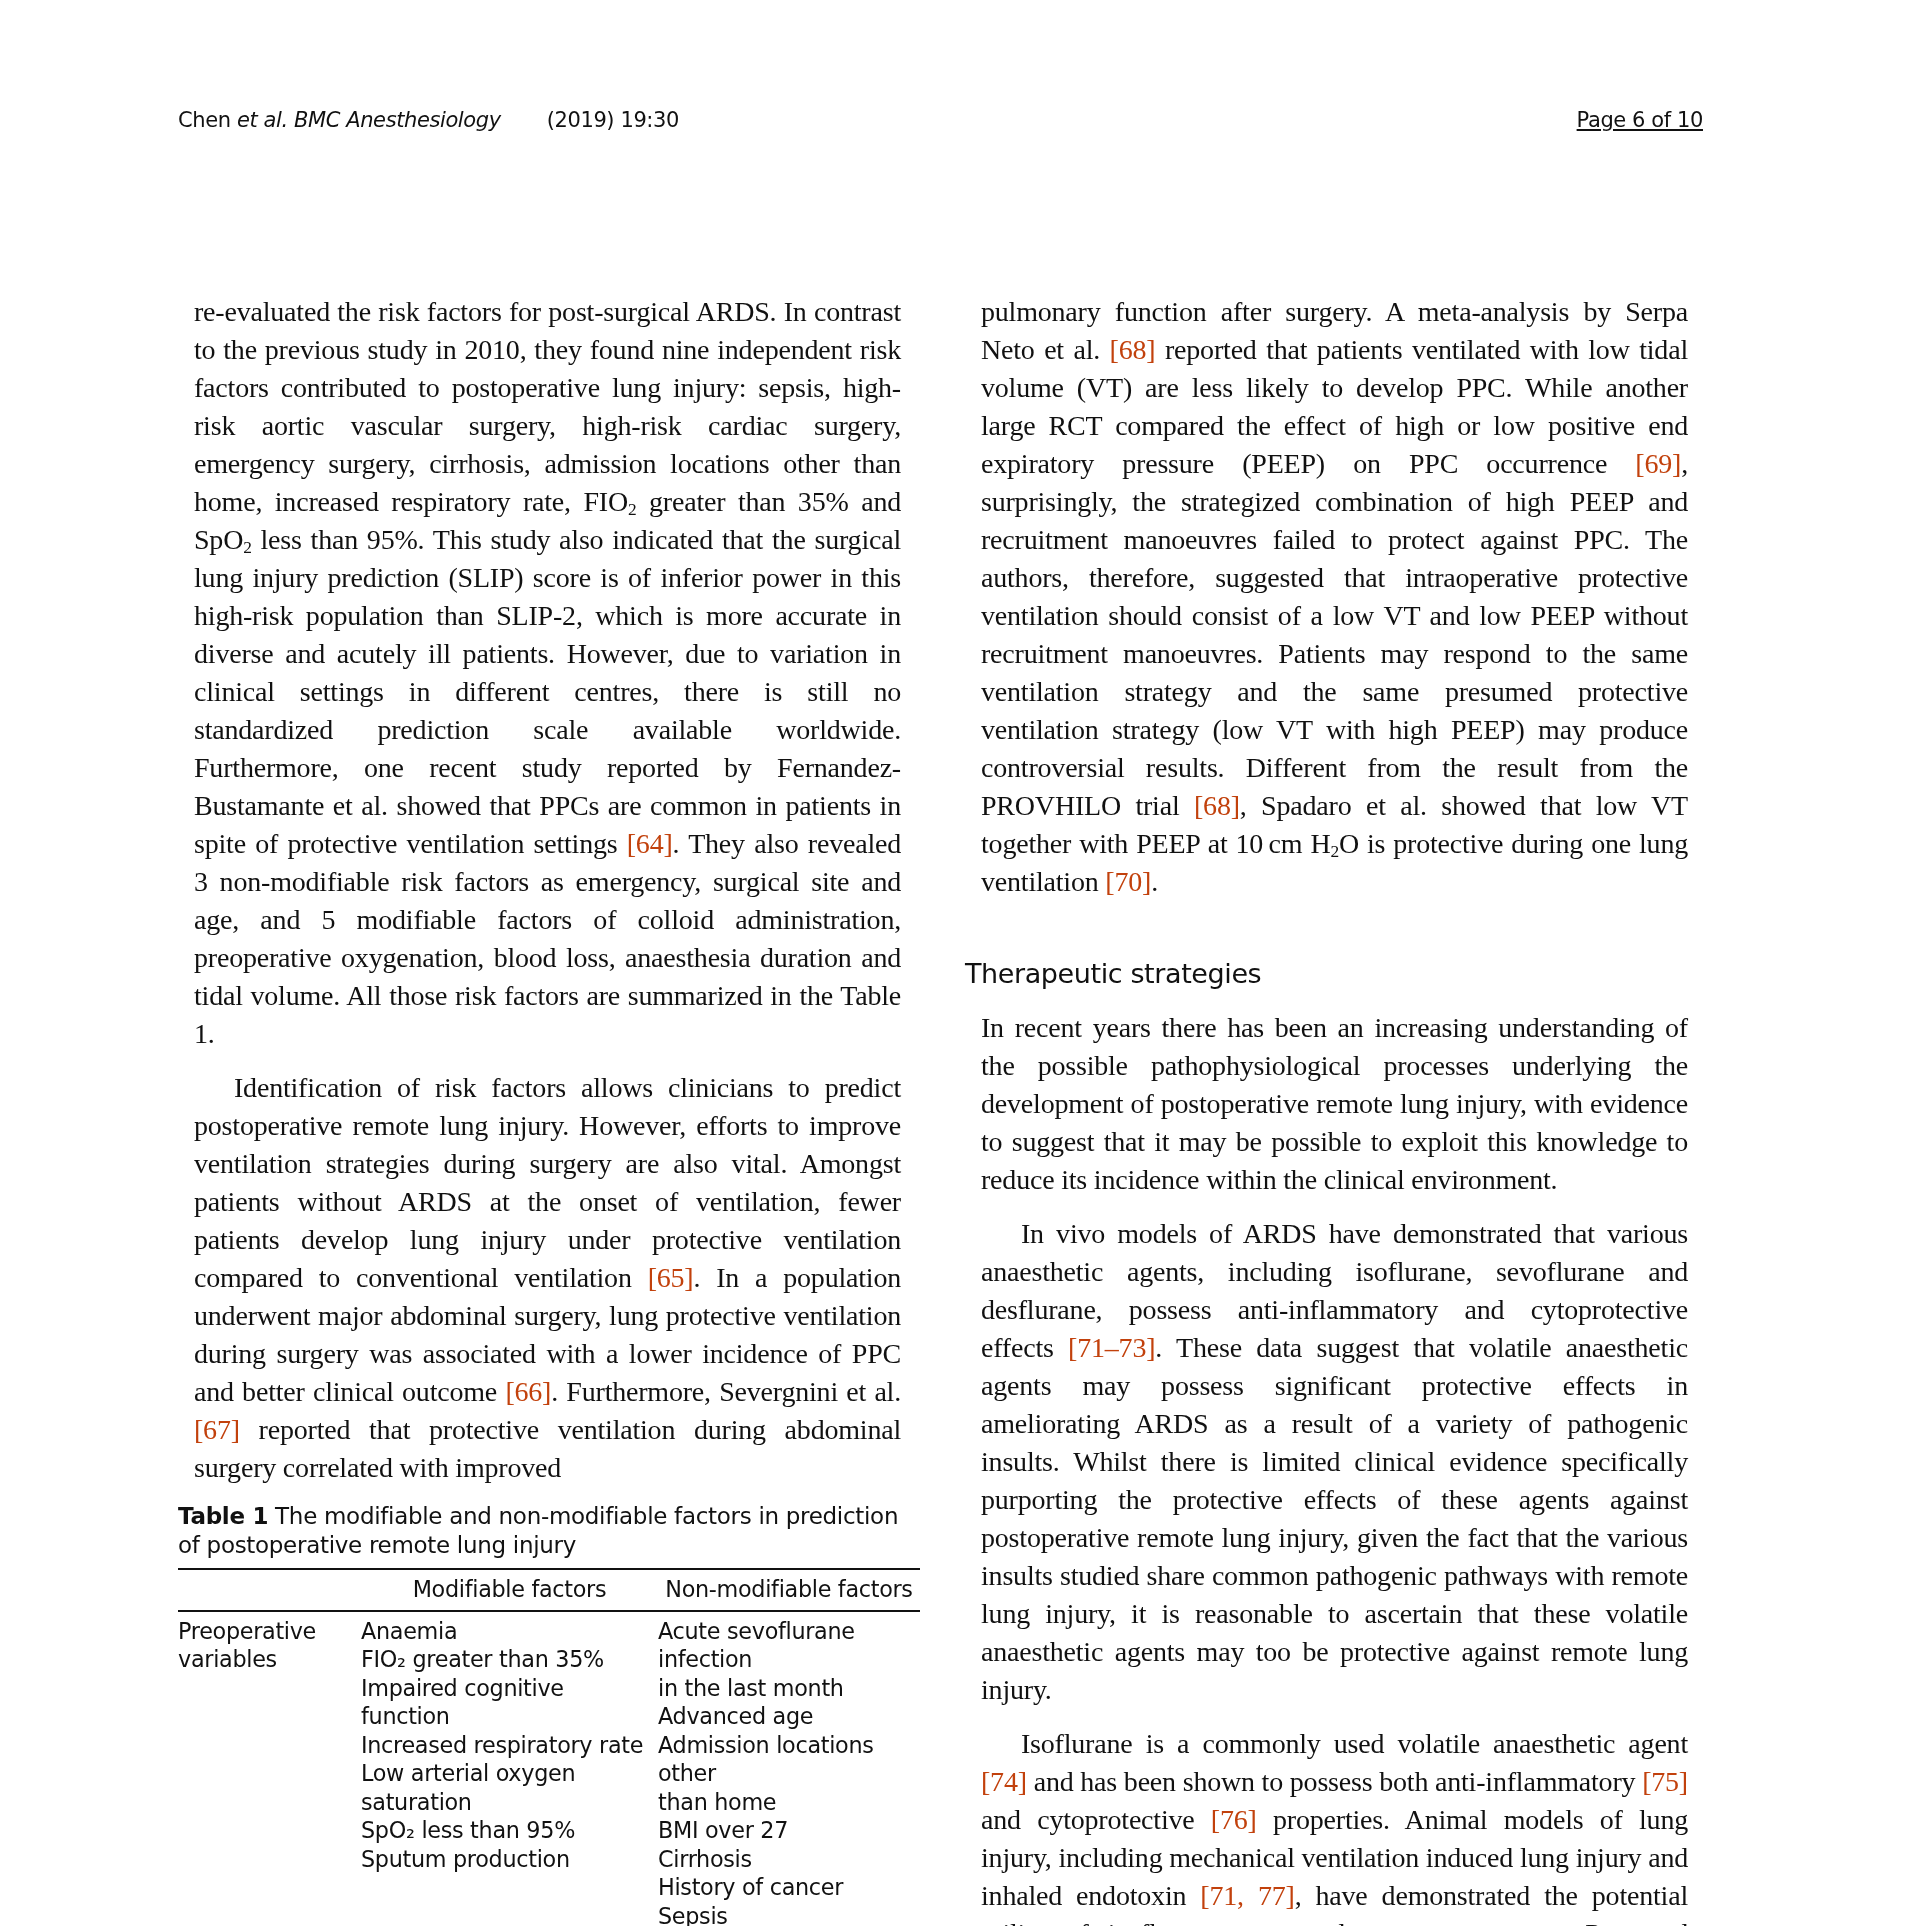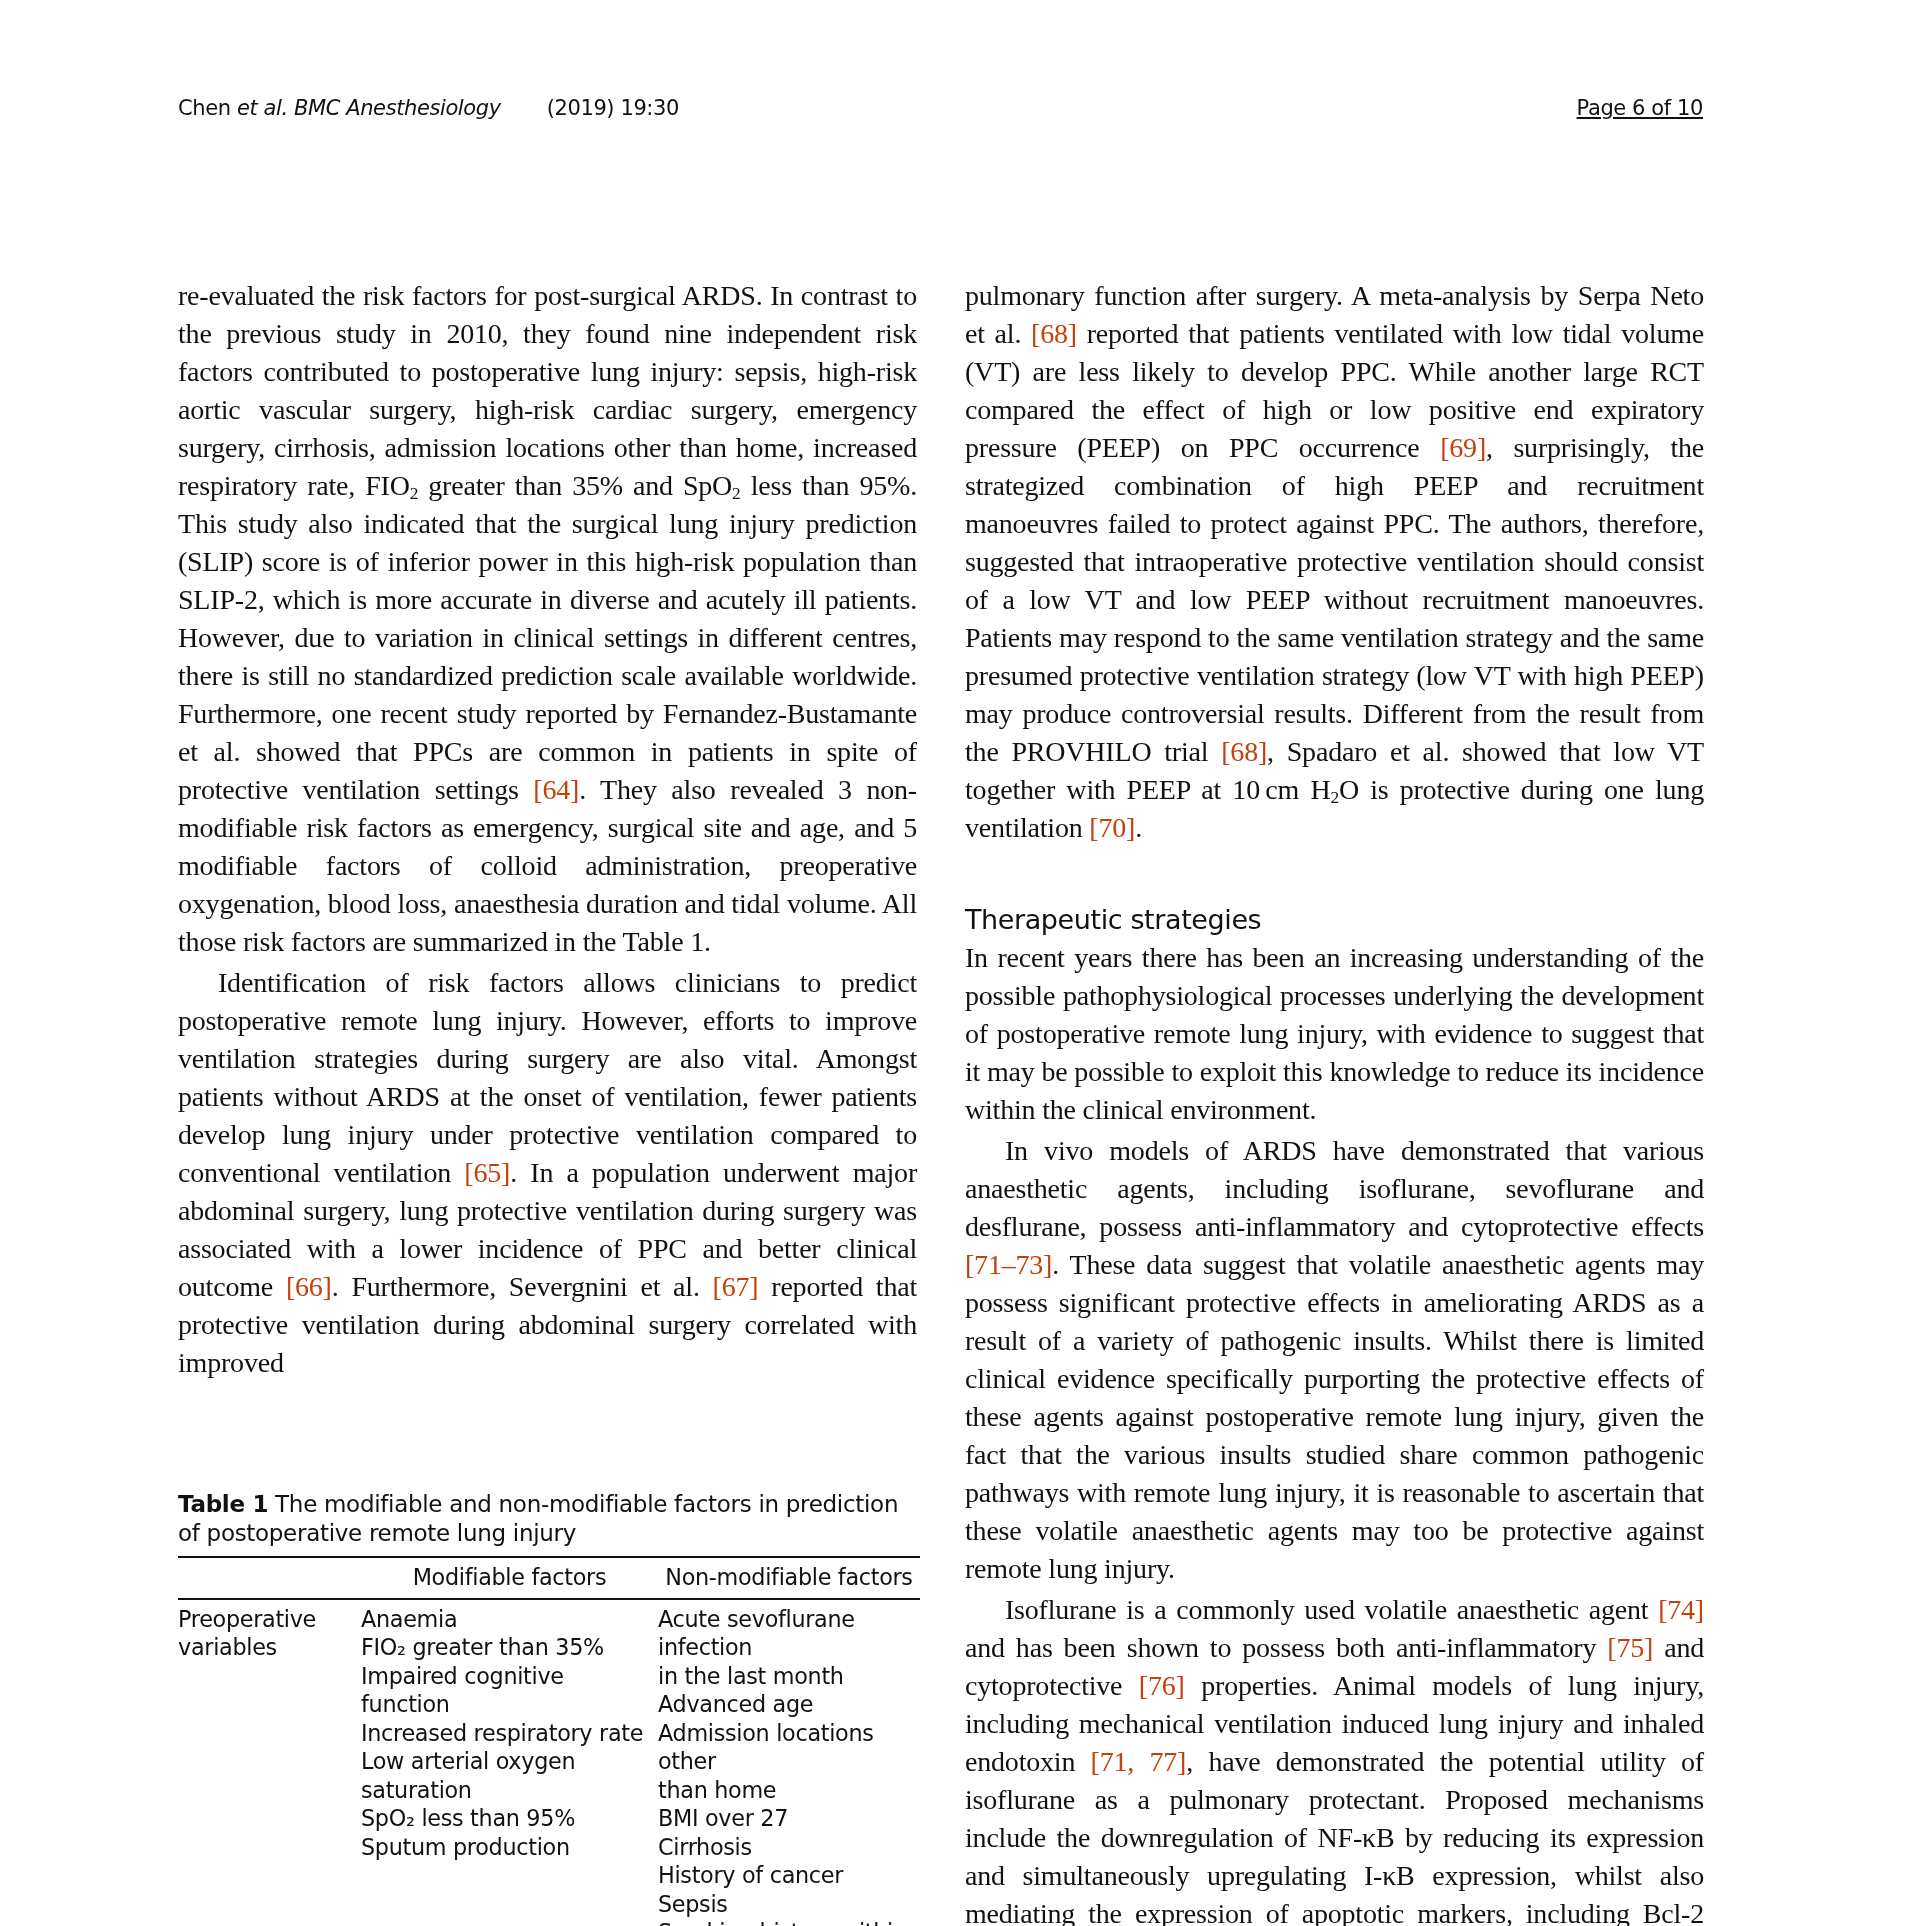--- a/index.html
+++ b/index.html
@@ -1,30 +1,30 @@
 <!DOCTYPE html>
 <html style="font-size:6.2px"><head>
 <meta charset="utf-8">
 <style>
   html, body { margin:0; padding:0; background:#ffffff; }
   body { width:1911px; height:2539px; position:relative; overflow:hidden; color:#111; }
-  .sans { font-family: "DejaVu Sans", "Liberation Sans", sans-serif; }
+  .sans { font-family: "DejaVu Sans", "Liberation Sans", sans-serif; margin-top: 12px; }
   .serif { font-family: "Liberation Serif", "DejaVu Serif", serif; }
 
   .running-header { position:absolute; top:96px; left:178px; right:208px; height:31px;
     font-size:21px; display:flex; align-items:baseline; letter-spacing:-0.4px; }
   .running-header .journal i { font-style:italic; }
   .running-header .vol { margin-left:46px; }
   .running-header .pageno { margin-left:auto;text-decoration:underline; }
 
   .col { position:absolute; top:277px; width:739px; }
   .col.left { left:178px; }
   .col.right { left:965px; }
 
-  .body-text { font-size:28px; line-height:38px; text-align:justify; hyphens:manual; margin:0; letter-spacing:-0.2px; }
+  .body-text { font-size:28px; line-height:38px; text-align:justify; hyphens:manual; margin:16px; letter-spacing:-0.2px; }
   .body-text.indent { text-indent:40px; margin-top:3.1px; }
   .ref { color:#c2410c; }
   sub { font-size:0.62em; vertical-align:-0.25em; line-height:0; }
 
   .section-heading { font-size:27px; font-weight:normal; margin:54px 0 0 0; line-height:38px; letter-spacing:-0.4px; }
 
   .table-block { position:absolute; left:178px; top:1490px; width:742px; }
   .table-caption { font-size:23px; line-height:28.5px; margin:0 0 8.5px 0; letter-spacing:-0.3px; }
   .table-caption b { font-weight:bold;text-align:center; }
   .rule { border-top:2.3px solid #111; width:100%; }

